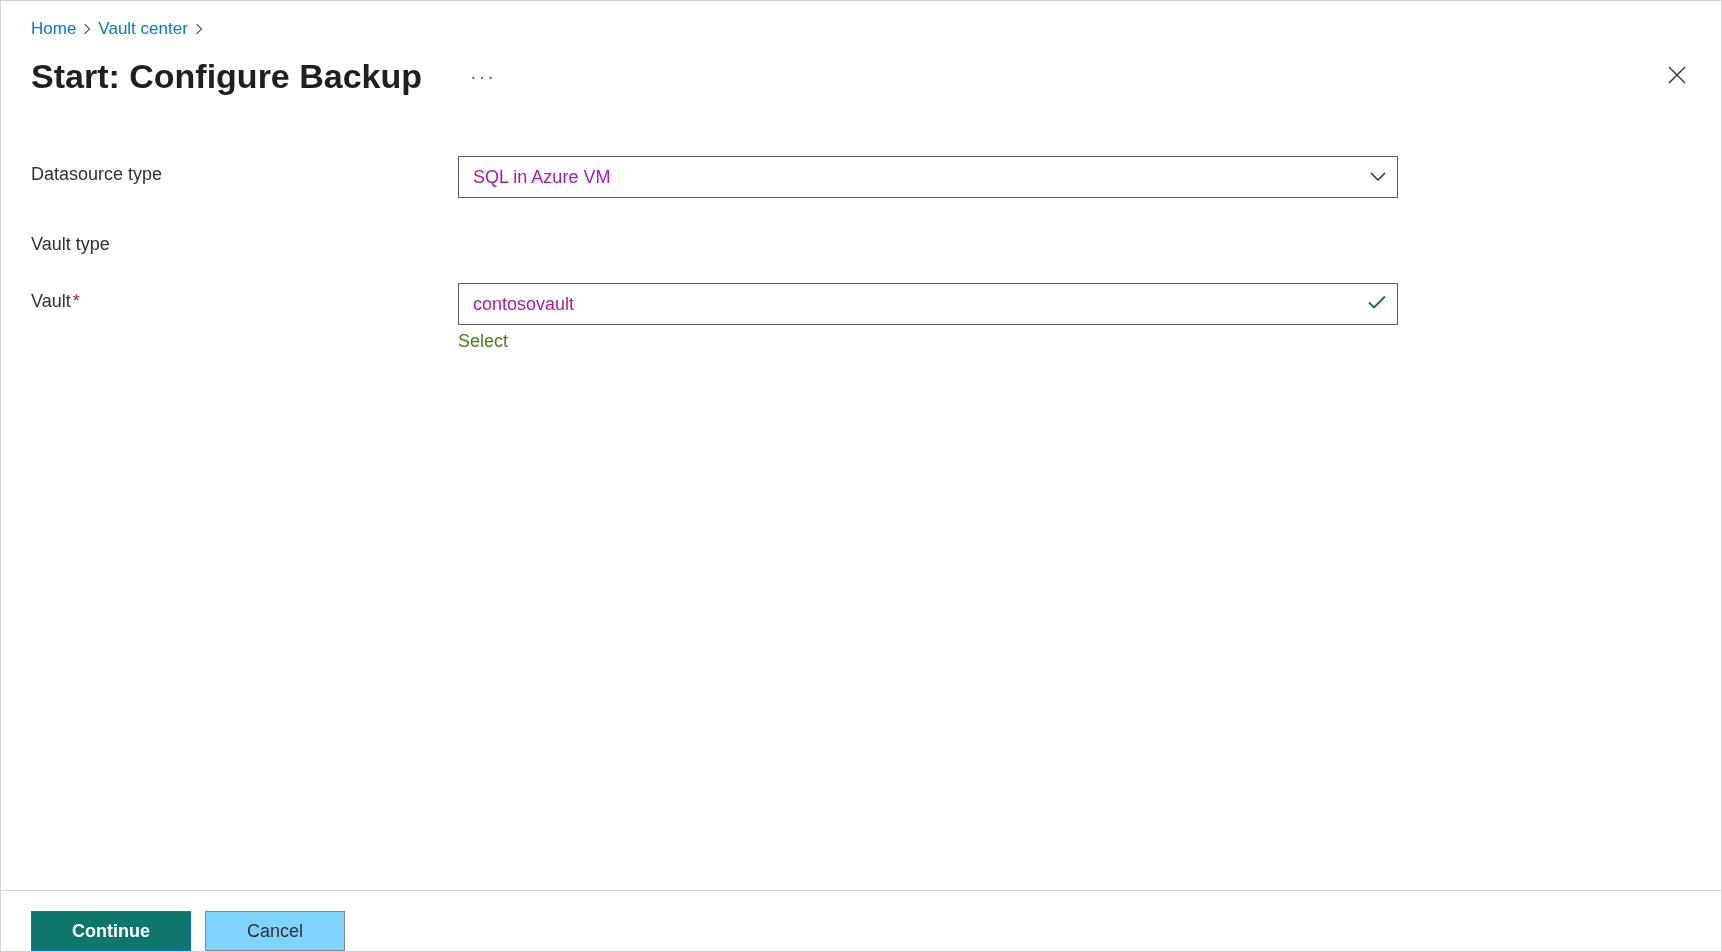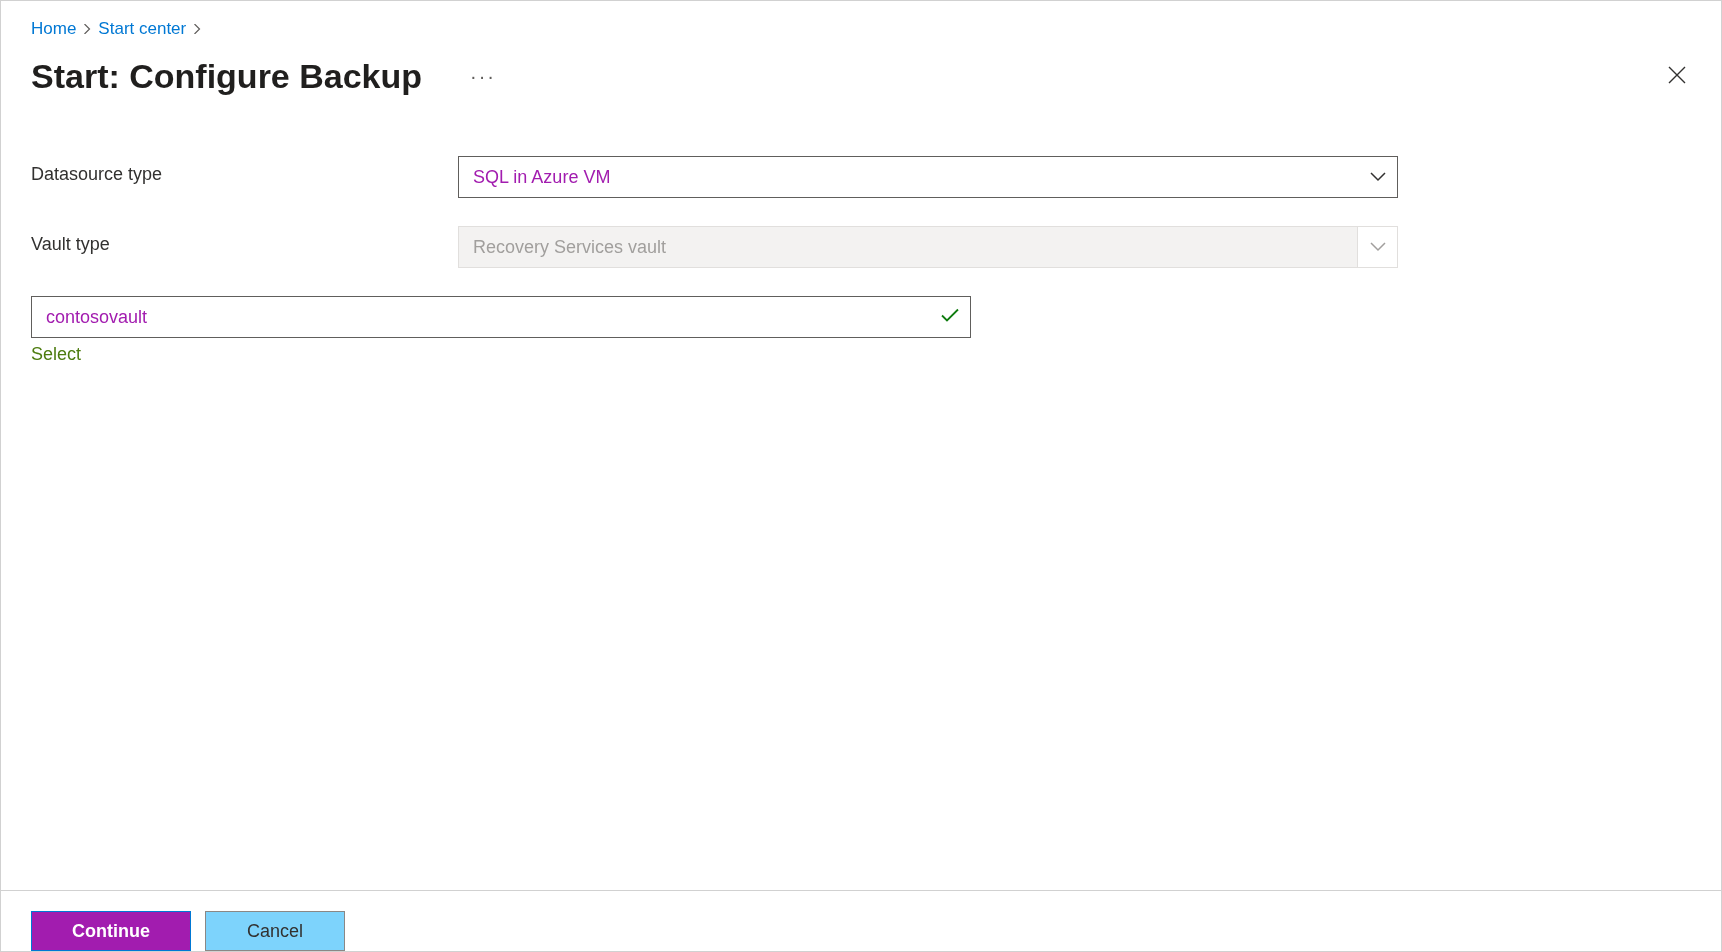--- a/index.html
+++ b/index.html
@@ -167,41 +167,41 @@
       border: 1px solid #8a8886;
       background: #7dd3fc;
       color: #323130;
       cursor: pointer;
       display: flex;
       align-items: center;
       justify-content: center;
       padding: 0 20px;
     }
     .btn-primary {
-      background: #a21caf;
+      background: #0f766e;
       border-color: #0078d4;
       color: #ffffff;
       font-weight: 600;
     }
     .btn-secondary {
       min-width: 140px;
     }
   </style>
 </head>
 <body>
 
 <div class="content-area">
   <nav class="breadcrumb">
     <a href="#">Home</a>
     <span class="breadcrumb-sep">
       <svg width="10" height="10" viewBox="0 0 10 10">
           <path d="M2.5 0 L7.5 5 L2.5 10" fill="none" stroke="#605e5c" stroke-width="1.2"></path>
         </svg>
     </span>
-    <a href="#">Start center</a>
+    <a href="#">Vault center</a>
     <span class="breadcrumb-sep">
       <svg width="10" height="10" viewBox="0 0 10 10">
           <path d="M2.5 0 L7.5 5 L2.5 10" fill="none" stroke="#605e5c" stroke-width="1.2"></path>
         </svg>
     </span>
   </nav>
 
   <div class="header-row">
     <div class="title-group">
       <h1 class="page-title">Start: Configure Backup</h1>
@@ -225,33 +225,26 @@
             <svg width="16" height="10" viewBox="0 0 16 10">
                 <path d="M1 1 L8 8 L15 1" fill="none" stroke="#323130" stroke-width="1.5"></path>
               </svg>
           </span>
         </div>
       </div>
     </div>
 
     <div class="form-row">
       <div class="form-label">Vault type</div>
-      <div class="form-control">
-        <div class="select-box disabled">
-          <div class="select-display">Recovery Services vault</div>
-          <span class="chevron">
-            <svg width="16" height="10" viewBox="0 0 16 10">
-                <path d="M1 1 L8 8 L15 1" fill="none" stroke="#a19f9d" stroke-width="1.5"></path>
-              </svg>
-          </span>
-        </div>
+    </div>
+
+    <div class="form-row">
+      <div class="form-label">
+        <span>Vault</span><span class="required-mark">*</span>
       </div>
-    </div>
-
-    <div class="form-row">
       <div class="form-control">
         <div class="select-box">
           <input type="text" readonly="" value="contosovault" style="">
           <span class="checkmark">
             <svg width="18" height="14" viewBox="0 0 18 14">
                 <path d="M1 7 L6 12 L17 1" fill="none" stroke="#107c10" stroke-width="1.8"></path>
               </svg>
           </span>
         </div>
         <a class="select-link">Select</a>

